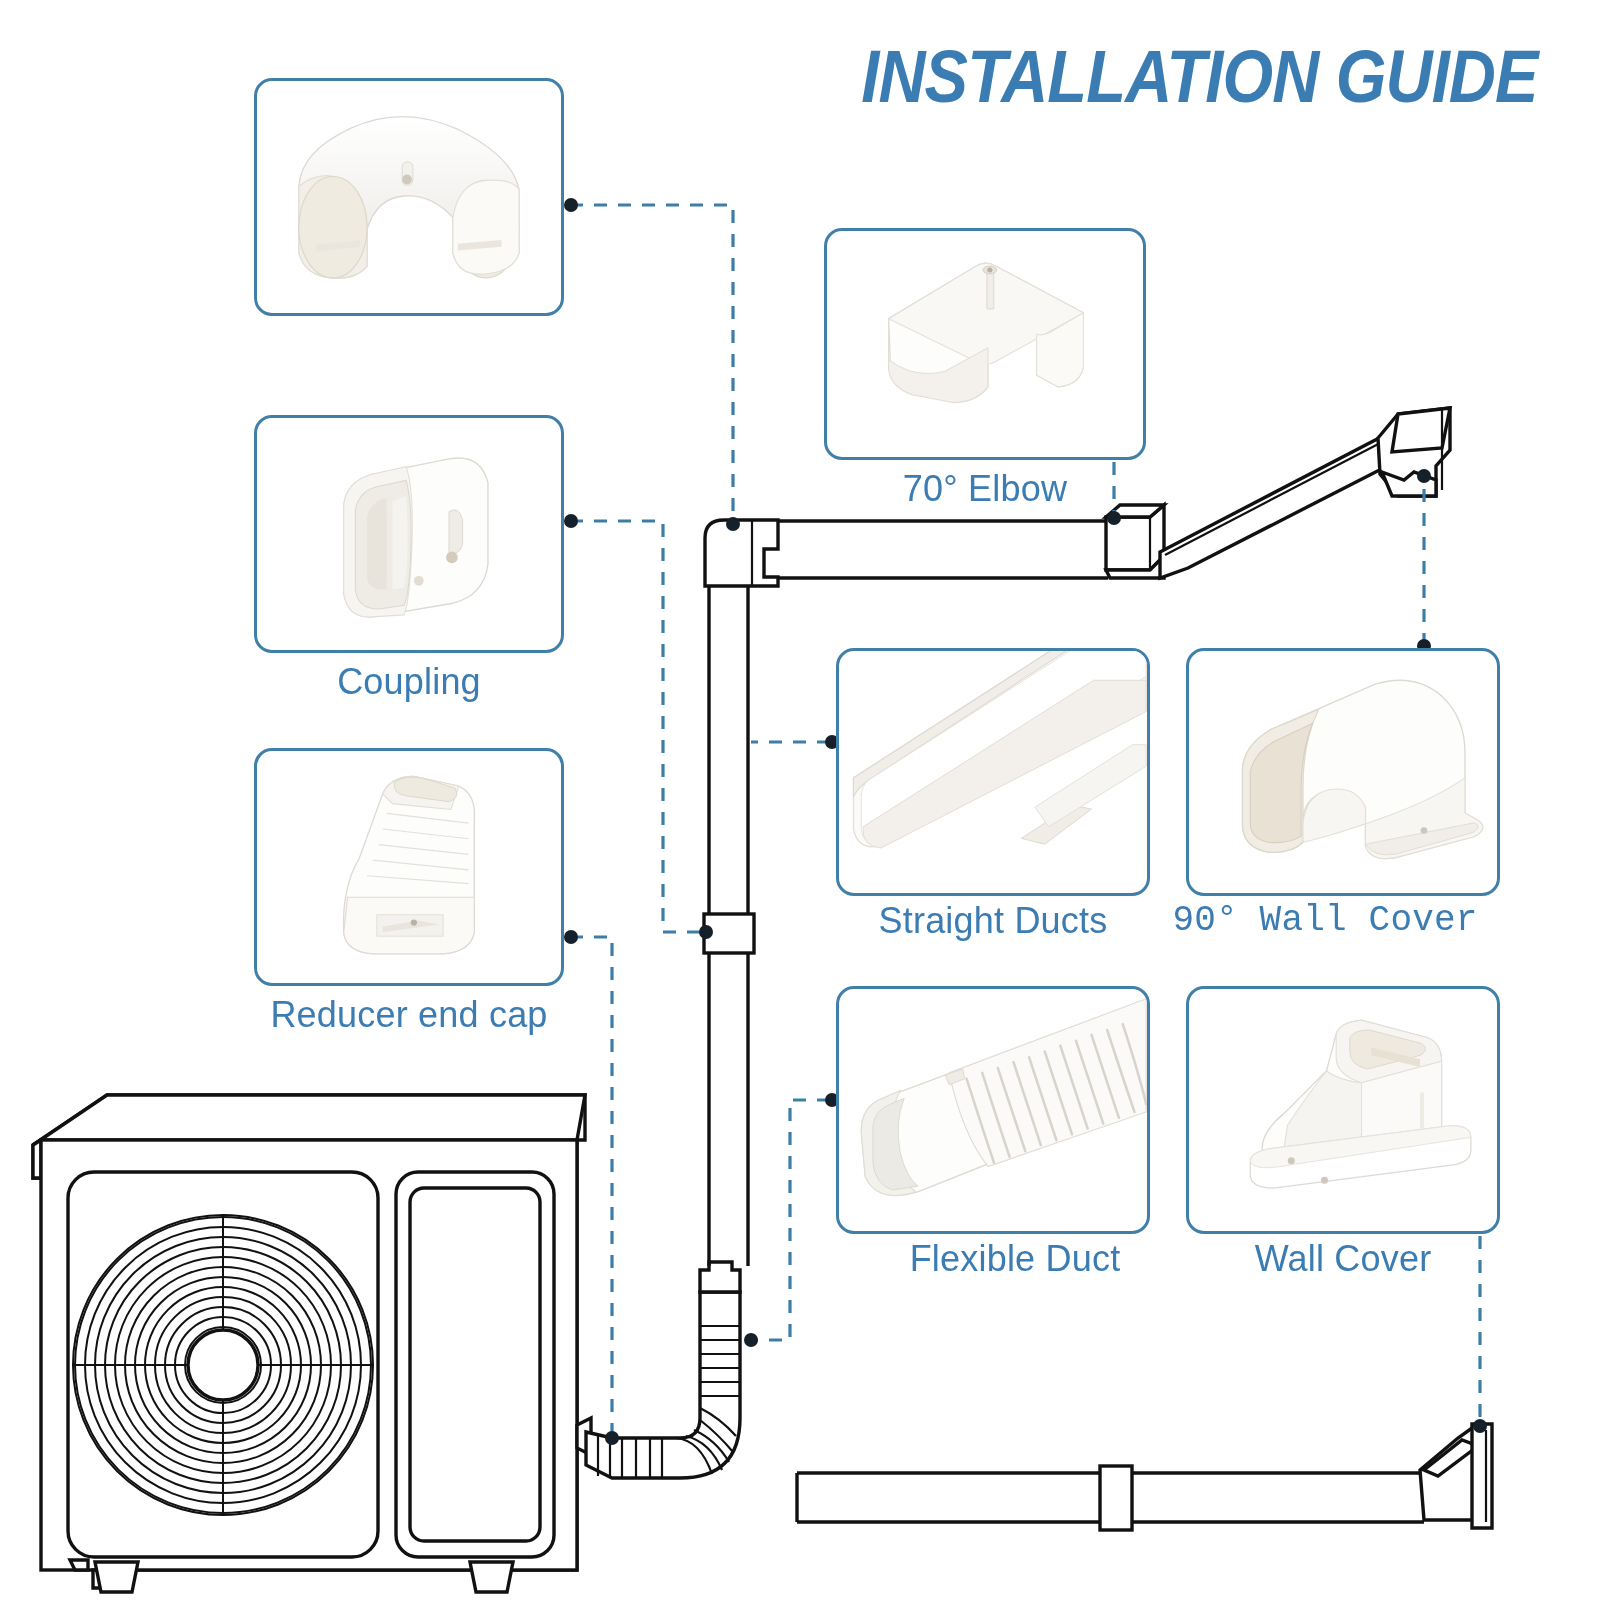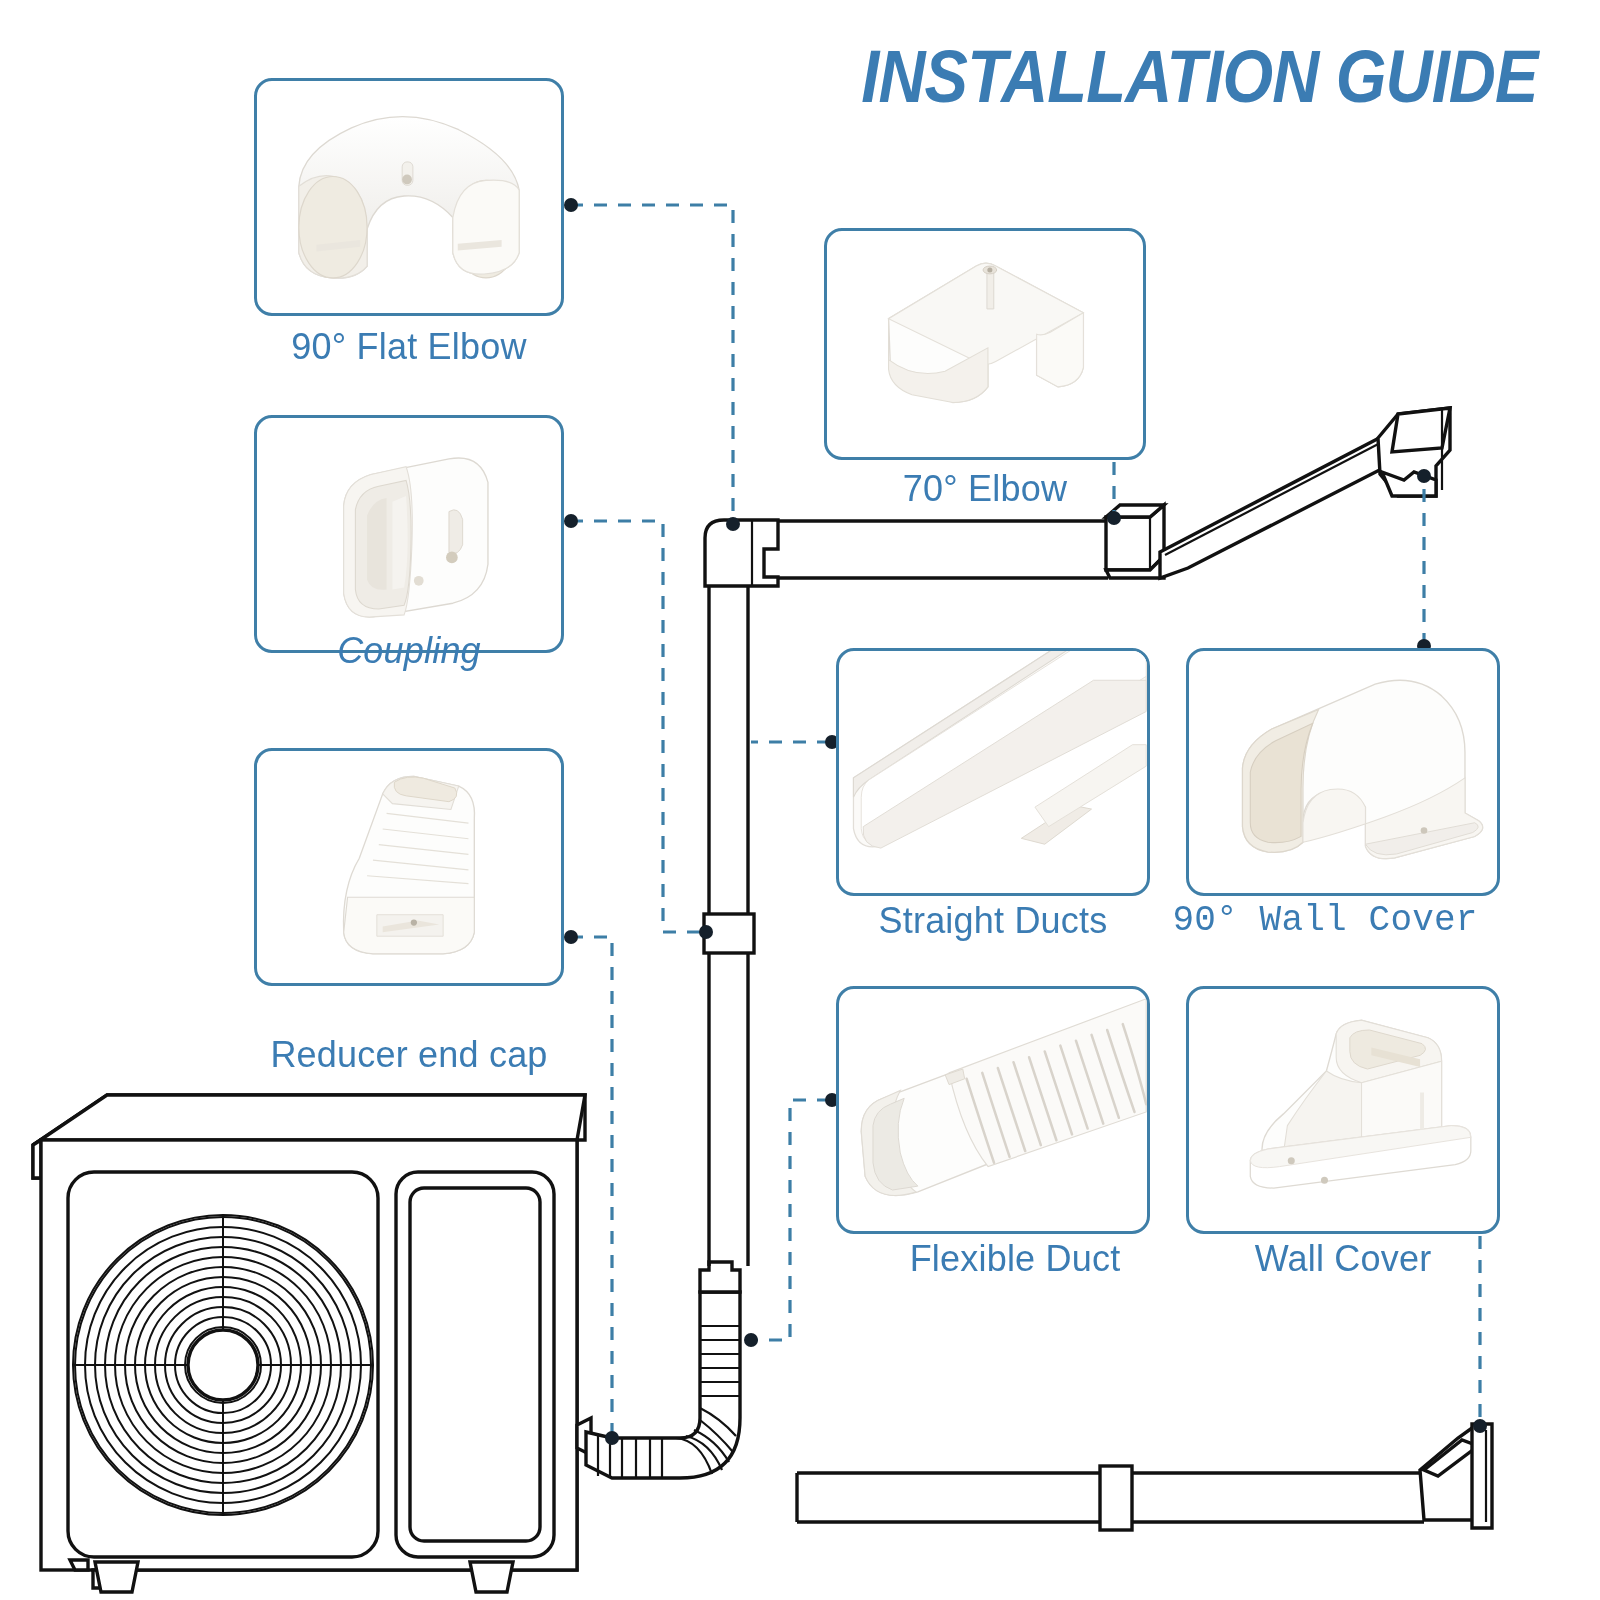--- a/index.html
+++ b/index.html
@@ -248,37 +248,36 @@
         <ellipse cx="77" cy="150" rx="35" ry="52" fill="#efebe1" stroke="#ddd7cc" stroke-width="1.2"></ellipse>
         <ellipse cx="234" cy="152" rx="34" ry="50" fill="#efebe1" stroke="#ddd7cc" stroke-width="1.2"></ellipse>
         <path d="M200 140 Q206 104 234 102 Q262 100 268 112 L268 176 Q262 196 232 198 Q205 200 200 176 Z" fill="#fbfaf7" stroke="#e4e0d9" stroke-width="1.2"></path>
         <rect x="148" y="83" width="11" height="24" rx="5" fill="#f3f1ec" stroke="#ddd9d2"></rect>
         <circle cx="153" cy="101" r="5" fill="#cfc9bd"></circle>
         <path d="M60 168 L105 163 L105 170 L60 175 Z" fill="#eae6de"></path>
         <path d="M205 167 L250 163 L250 170 L205 174 Z" fill="#eae6de"></path>
       </svg>
     </div>
   </div>
-  <div class="card-label" style="left:254px; top:326px; width:310px;">90° Flat Elbow</div>
 
   <div class="card" style="left:254px; top:415px; width:310px; height:238px;">
     <div class="part-art">
       <svg viewBox="0 0 310 238">
         <path d="M88 90 Q90 66 116 58 L196 42 Q228 36 236 66 L236 150 Q232 182 200 190 L118 204 Q92 206 88 180 Z" fill="#fdfdfc" stroke="#ddd9d2" stroke-width="1.4"></path>
         <path d="M88 90 Q90 66 116 58 L152 50 Q160 72 158 130 Q156 186 150 202 L118 204 Q92 206 88 180 Z" fill="#f7f5f1" stroke="#e3dfd8" stroke-width="1.1"></path>
         <path d="M100 94 Q104 74 124 70 L152 64 Q158 84 157 130 Q156 178 150 192 L124 196 Q102 196 100 176 Z" fill="#efece6" stroke="#ddd8cf" stroke-width="1.1"></path>
         <path d="M112 100 Q118 84 132 82 L132 176 Q116 178 112 166 Z" fill="#e8e4dc"></path>
         <path d="M138 86 L138 176 L150 174 Q156 140 152 80 Z" fill="#f5f3ef"></path>
         <path d="M196 96 Q206 90 210 104 L210 130 Q206 142 196 138 Z" fill="#efece6" stroke="#ddd8cf" stroke-width="1"></path>
         <circle cx="199" cy="143" r="6" fill="#d3ccbd"></circle>
         <circle cx="165" cy="167" r="5" fill="#e2ddd3"></circle>
       </svg>
     </div>
   </div>
-  <div class="card-label" style="left:254px; top:630px; width:310px;font-style:italic;">Coupling</div>
+  <div class="card-label" style="left:254px; top:661px; width:310px;">Coupling</div>
 
   <div class="card" style="left:254px; top:748px; width:310px; height:238px;">
     <div class="part-art">
       <svg viewBox="0 0 310 238">
         <path d="M88 186 Q86 140 104 110 L128 44 Q136 26 160 26 L206 36 Q224 44 222 70 L222 186 Q218 206 190 208 L118 208 Q90 206 88 186 Z" fill="#fdfdfc" stroke="#dedad3" stroke-width="1.4"></path>
         <path d="M128 44 Q136 26 160 26 L206 36 L198 60 L138 54 Z" fill="#f6f4f0" stroke="#e1ddd6" stroke-width="1.1"></path>
         <path d="M140 32 Q152 24 170 28 L202 38 Q208 48 196 52 L152 46 Q138 44 140 32 Z" fill="#efeae0" stroke="#ddd6c9"></path>
         <g stroke="#e4e0d8" stroke-width="1.2" fill="none">
           <path d="M132 64 L216 74"></path>
             <path d="M128 80 L216 90"></path>
@@ -286,21 +285,21 @@
           <path d="M118 112 L216 122"></path>
             <path d="M112 128 L216 136"></path>
         </g>
         <path d="M92 150 L222 150 L222 186 Q218 206 190 208 L118 208 Q90 206 88 186 Z" fill="#fbfaf7" stroke="#dedad3" stroke-width="1.2"></path>
         <path d="M122 168 L190 168 L190 190 L122 190 Z" fill="#f4f2ee" stroke="#e3dfd8"></path>
         <path d="M128 180 L164 174 L186 178 L128 186 Z" fill="#eae5dc"></path>
         <circle cx="160" cy="176" r="3.2" fill="#b9b2a5"></circle>
       </svg>
     </div>
   </div>
-  <div class="card-label" style="left:234px; top:994px; width:350px;margin-top:40px;">Reducer end cap</div>
+  <div class="card-label" style="left:234px; top:994px; width:350px;">Reducer end cap</div>
 
   <div class="card" style="left:824px; top:228px; width:322px; height:232px;">
     <div class="part-art">
       <svg viewBox="0 0 322 232">
         <path d="M62 90 L152 36 Q162 30 172 36 L262 84 L262 140 Q258 158 236 160 L214 148 L214 106 Q200 96 182 104 L164 120 L164 160 Q152 176 128 176 L64 142 Z" fill="#fdfdfc" stroke="#dedad3" stroke-width="1.4"></path>
         <path d="M62 90 L152 36 Q162 30 172 36 L262 84 L172 134 Q162 140 152 134 Z" fill="#f9f8f5" stroke="#e4e0d9" stroke-width="1.1"></path>
         <path d="M62 90 L62 142 Q64 160 86 168 L128 176 Q152 176 164 160 L164 120 L120 144 Q88 152 62 132 Z" fill="#f4f1ec" stroke="#e2ded6" stroke-width="1.1"></path>
         <path d="M214 106 L214 148 L236 160 Q258 158 262 140 L262 84 L228 104 Q220 108 214 106 Z" fill="#fbfaf7" stroke="#e4e0d9" stroke-width="1.1"></path>
         <path d="M163 38 L170 38 L170 80 L163 80 Z" fill="#f1eee8" stroke="#ddd9d2"></path>
         <ellipse cx="166" cy="40" rx="7" ry="4" fill="#e8e3da" stroke="#d4cec3"></ellipse>

